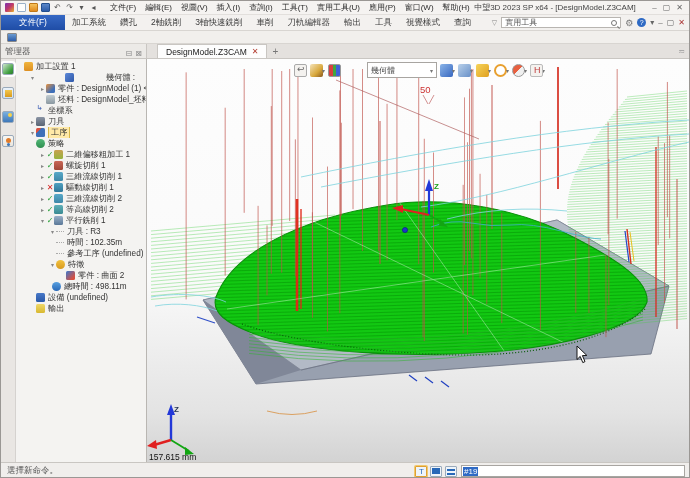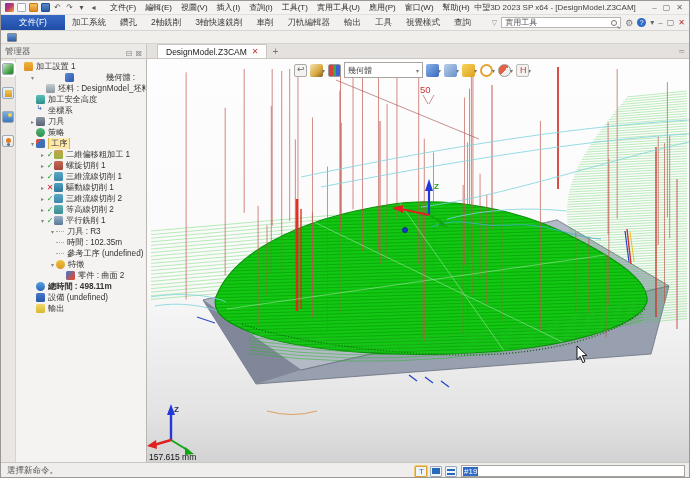--- a/index.html
+++ b/index.html
@@ -99,21 +99,21 @@
   .vtb-ico[data-icon="exit-environment"]::after{content:"↩";position:absolute;left:2px;top:-1px;font-size:9px;color:#666;}
   .vtb-ico[data-icon="pick-filter-brush"]{background:linear-gradient(135deg,#f4e2b8,#d8a83c 60%,#8a5a20);}
   .vtb-ico[data-icon="color-bar"]{background:linear-gradient(90deg,#d84040 33%,#40a840 33%,#40a840 66%,#4060d8 66%);border:1px solid #999;}
   .vtb-ico[data-icon="view-isometric-cube"]{background:linear-gradient(135deg,#8ab4e8,#3868c0);}
   .vtb-ico[data-icon="view-shade-cube"]{background:linear-gradient(135deg,#b8d0ea,#6890c8);}
   .vtb-ico[data-icon="view-entity-yellow"]{background:linear-gradient(135deg,#f6d45a,#e0a020);}
   .vtb-ico[data-icon="view-target-ring"]{background:#fff;border:2px solid #e8a030;border-radius:50%;}
   .vtb-ico[data-icon="view-navigate-compass"]{background:linear-gradient(135deg,#e86040 50%,#f0f0f0 50%);border-radius:50%;border:1px solid #999;}
   .vtb-ico[data-icon="view-section"]{background:#f4f2ef;border:1px solid #bbb;position:relative;}
   .vtb-ico[data-icon="view-section"]::after{content:"H";position:absolute;left:3px;top:0px;font-size:9px;color:#c04040;}
-  .vtb-combo{width:79px;height:14px;background:#fff;border:1px solid #a8a5a1;display:flex;align-items:center;font-size:8px;color:#444;padding:7px 3px;}
+  .vtb-combo{width:70px;height:14px;background:#fff;border:1px solid #a8a5a1;display:flex;align-items:center;font-size:8px;color:#444;padding:7px 3px;margin-left:23px;}
   .vtb-combo .cv{flex:1;}
   
   .statusbar{height:17px;background:#f0eeec;border-top:1px solid #c9c6c2;display:flex;align-items:center;font-size:8.5px;color:#555;padding:0 6px;position:relative;}
   .st-right{position:absolute;right:232px;display:flex;gap:3px;align-items:center;}
   .st-ico{width:12px;height:11px;border:1px solid #9aaabb;border-radius:1px;background:#eef4fa;position:relative;}
   .st-ico.active{border:1px solid #e0a030;box-shadow:0 0 0 1px #f0c870;}
   .st-ico[data-icon="prompt-box"]::after{content:"T";position:absolute;left:3px;top:0;font-size:8px;color:#2868b8;}
   .st-ico[data-icon="display-monitor"]::after{content:"";position:absolute;left:1px;top:1px;right:1px;height:6px;background:#2868b8;}
   .st-ico[data-icon="layer-list"]::after{content:"";position:absolute;left:1px;top:2px;right:1px;height:2px;background:#2868b8;box-shadow:0 4px 0 #2868b8;}
   .st-input{position:absolute;right:4px;width:224px;height:12px;background:#fff;border:1px solid #a8a5a1;display:flex;align-items:center;font-size:8px;padding:0 1px;}
@@ -217,48 +217,48 @@
           <span class="expander"></span>
           <span class="tree-ico" data-icon="setup-folder"></span>
           <span class="tlabel">加工設置 1</span>
         </div>
         <div class="tree-row" style="padding-left: 13px; gap: 29px;">
           <span class="expander">▾</span>
           <span class="tree-ico" data-icon="geometry-shape"></span>
           <span class="tlabel">幾何體 :</span>
         </div>
         <div class="tree-row" style="padding-left: 23px;">
+          <span class="expander">▸</span>
+          <span class="tree-ico" data-icon="part-component"></span>
+          <span class="tlabel">零件 : DesignModel (1) &lt; </span>
+        </div>
+        <div class="tree-row" style="padding-left: 23px;">
           <span class="expander"></span>
           <span class="tree-ico" data-icon="stock-block"></span>
           <span class="tlabel">坯料 : DesignModel_坯料.</span>
-        </div>
-        <div class="tree-row" style="padding-left: 13px;">
-          <span class="expander"></span>
-          <span class="tree-ico" data-icon="safe-height"></span>
-          <span class="tlabel">加工安全高度</span>
         </div>
         <div class="tree-row" style="padding-left: 13px;">
           <span class="expander"></span>
           <span class="tree-ico" data-icon="coordinate-system"></span>
           <span class="tlabel">坐標系</span>
         </div>
         <div class="tree-row" style="padding-left: 13px;">
           <span class="expander">▸</span>
           <span class="tree-ico" data-icon="tool-library"></span>
           <span class="tlabel">刀具</span>
         </div>
         <div class="tree-row" style="padding-left: 13px;">
-          <span class="expander"></span>
-          <span class="tree-ico" data-icon="strategy"></span>
-          <span class="tlabel">策略</span>
-        </div>
-        <div class="tree-row" style="padding-left: 13px;">
           <span class="expander">▾</span>
           <span class="tree-ico" data-icon="operations-group"></span>
           <span class="tlabel highlight">工序</span>
+        </div>
+        <div class="tree-row" style="padding-left: 13px;">
+          <span class="expander"></span>
+          <span class="tree-ico" data-icon="strategy"></span>
+          <span class="tlabel">策略</span>
         </div>
         <div class="tree-row" style="padding-left: 23px;">
           <span class="expander">▸</span>
           <span class="stat ok">✓</span>
           <span class="tree-ico" data-icon="op-offset-rough"></span>
           <span class="tlabel">二維偏移粗加工 1</span>
         </div>
         <div class="tree-row" style="padding-left: 23px;">
           <span class="expander">▸</span>
           <span class="stat ok">✓</span>
@@ -313,21 +313,21 @@
         <div class="tree-row" style="padding-left: 33px;">
           <span class="expander">▾</span>
           <span class="tree-ico" data-icon="feature"></span>
           <span class="tlabel">特徵</span>
         </div>
         <div class="tree-row" style="padding-left: 43px;">
           <span class="expander"></span>
           <span class="tree-ico" data-icon="part-face"></span>
           <span class="tlabel">零件 : 曲面 2</span>
         </div>
-        <div class="tree-row" style="padding-left: 13px; font-weight: bold;">
+        <div class="tree-row" style="padding-left: 29px;">
           <span class="expander"></span>
           <span class="tree-ico" data-icon="total-time"></span>
           <span class="tlabel">總時間 : 498.11m</span>
         </div>
         <div class="tree-row" style="padding-left: 13px;">
           <span class="expander"></span>
           <span class="tree-ico" data-icon="machine-device"></span>
           <span class="tlabel">設備 (undefined)</span>
         </div>
         <div class="tree-row" style="padding-left: 13px;">

